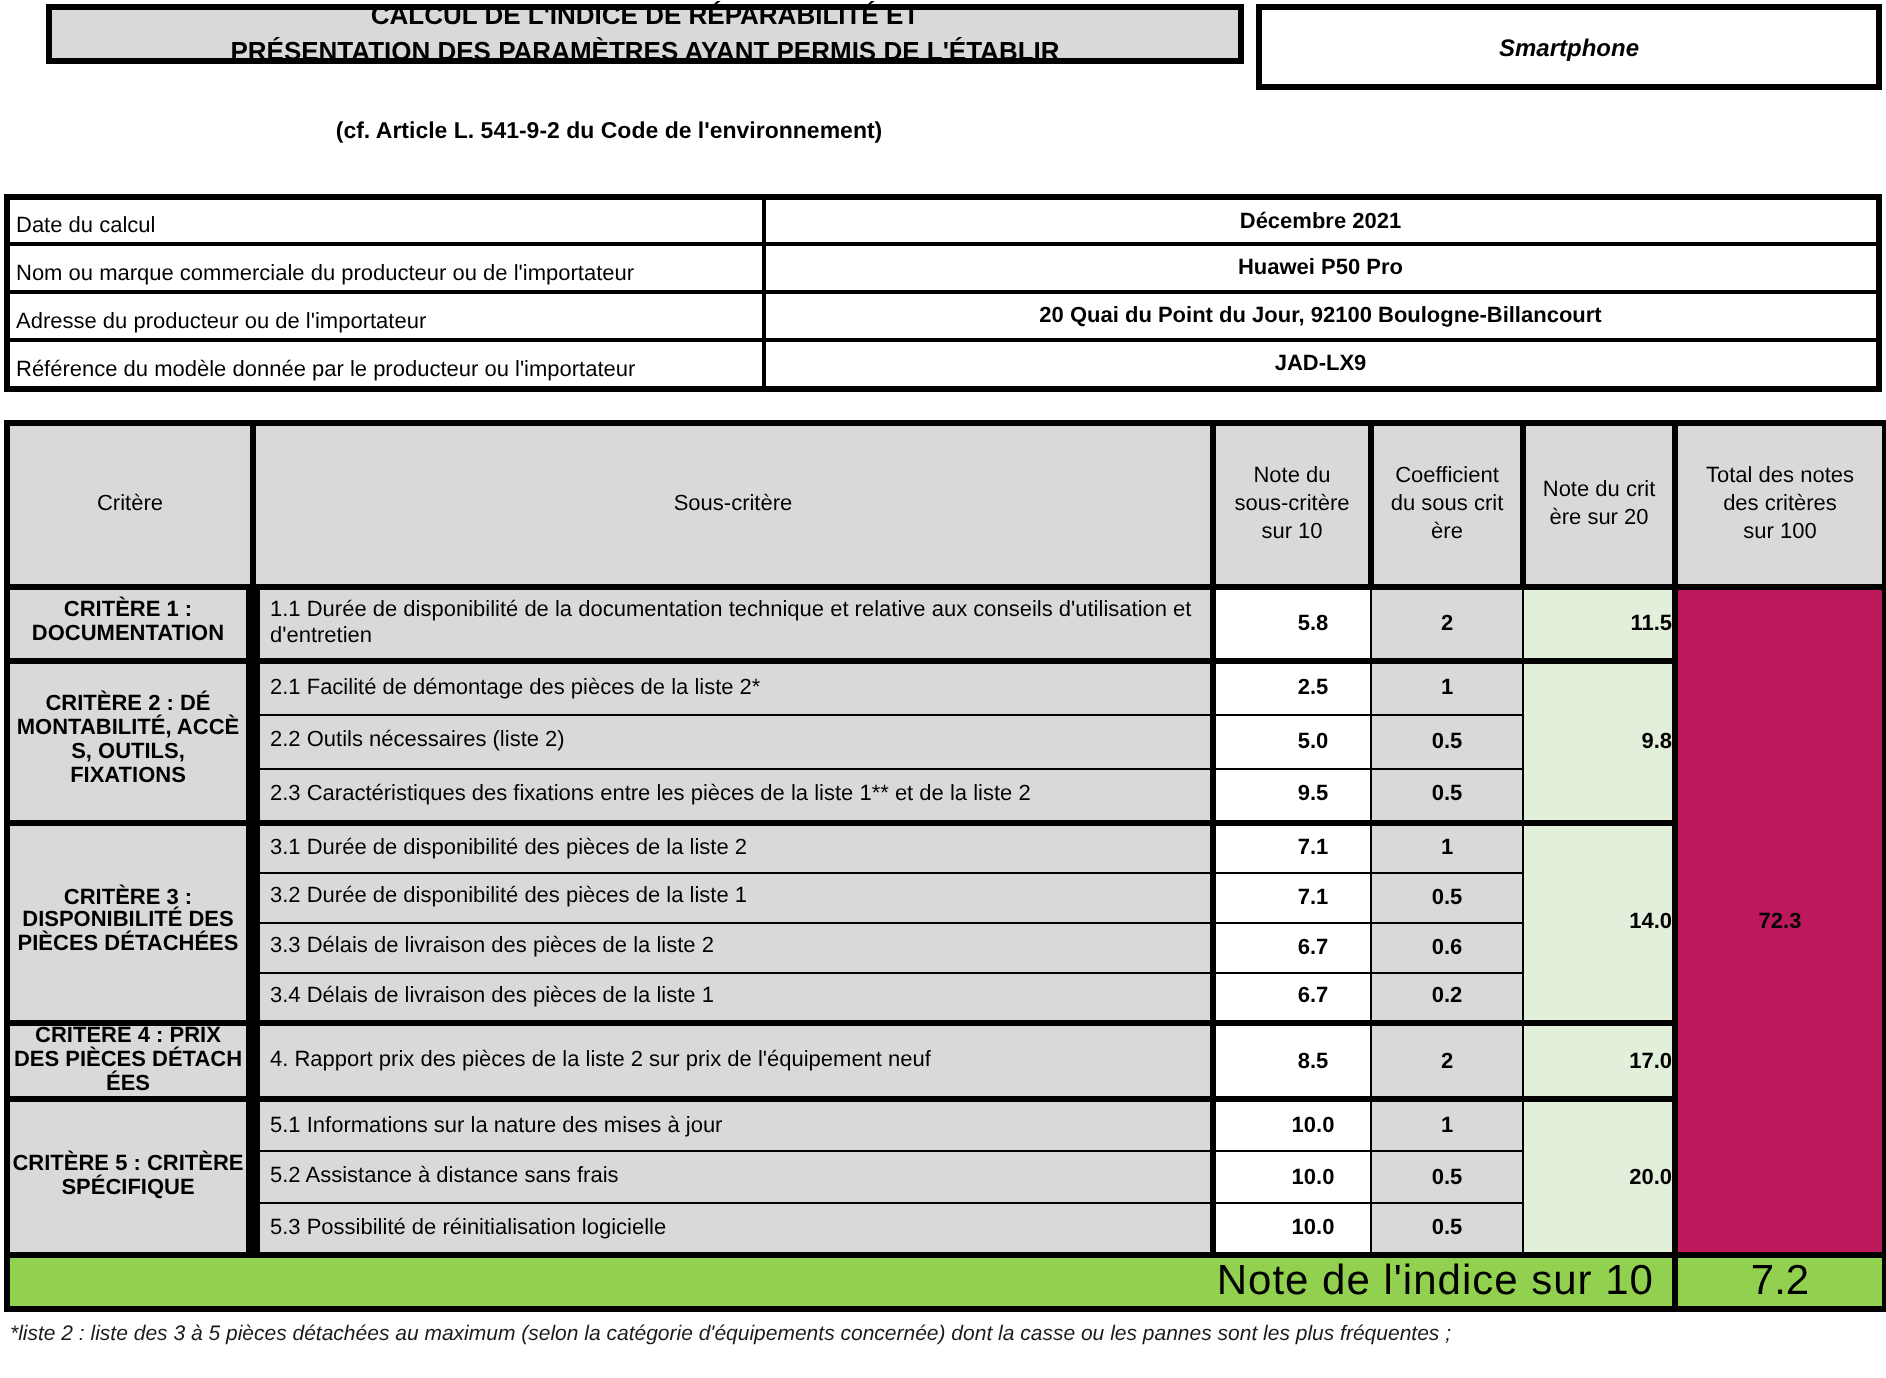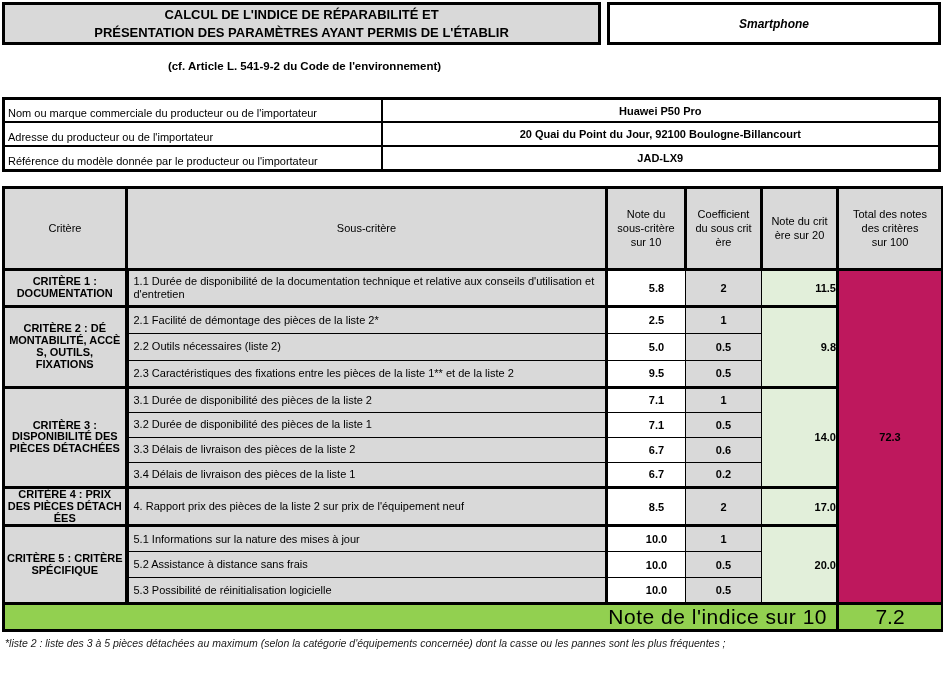--- a/index.html
+++ b/index.html
@@ -8,27 +8,28 @@
     font-family: "Liberation Sans", sans-serif;
     color: #000;
     height: 689px;
     overflow: hidden;
   }
   .page { padding: 2px 2px 0 2px; width: 943px; }
 
   
   .top-header { display: flex; gap: 6px; }
   .title-box {
-    width: 599px; height: 43px;
+    width: 599px; height: 30px;
     background: #d9d9d9;
     border: 3px solid #000;
     display: flex; align-items: center; justify-content: center;
     text-align: center;
     font-weight: bold; font-size: 13px; line-height: 1.35;
     white-space: pre-line;
+    margin-left: 21px;
   }
   .category-box {
     flex: 1; height: 43px;
     border: 3px solid #000;
     display: flex; align-items: center; justify-content: center;
     font-weight: bold; font-style: italic; font-size: 12px;
   }
 
   
   .subtitle {
@@ -46,21 +47,21 @@
   
   .main-table { width: 939px; margin-top: 14px; border: 3px solid #000; }
   .main-table th, .main-table td { border: 1px solid #000; vertical-align: middle; }
   .main-table th {
     background: #d9d9d9; font-weight: normal; font-size: 11px;
     border: 3px solid #000; text-align: center; white-space: pre-line; line-height: 1.3;
   }
   tr.h-hdr { height: 82px; }
   td.crit {
     background: #d9d9d9; font-weight: bold; font-size: 11px; text-align: center;
-    white-space: pre-line; line-height: 1.08; border-right: 4px solid #000000; overflow: hidden; padding: 0 1px;
+    white-space: pre-line; line-height: 1.08; border-right: 7px solid #000000; overflow: hidden; padding: 0 1px;
   }
   td.sub  { background: #d9d9d9; font-size: 11px; text-align: left; padding: 2px 5px; border-right: 3px solid #000; line-height: 1.2; }
   td.n10  { background: #ffffff; font-weight: bold; font-size: 11px; text-align: center; padding-left: 20px; }
   td.coef { background: #d9d9d9; font-weight: bold; font-size: 11px; text-align: center; }
   td.n20  { background: #e2efda; font-weight: bold; font-size: 11px; text-align: right; border-right: 3px solid #000; }
   td.total{ background: #be185d; font-weight: bold; font-size: 11px; text-align: center; }
   tr.gs > td { border-top: 3px solid #000; }
   tr.r-11 { height: 37px; }
   tr.r-2  { height: 27px; }
   tr.r-3  { height: 25px; }
@@ -87,20 +88,24 @@
 PRÉSENTATION DES PARAMÈTRES AYANT PERMIS DE L'ÉTABLIR</div>
     <div class="category-box">Smartphone</div>
   </div>
 
   <div class="subtitle">
     <div>(cf. Article L. 541-9-2 du Code de l'environnement)</div>
   </div>
 
   <table class="info-table">
     <tbody>
+        <tr>
+      <td class="il">Date du calcul</td>
+      <td class="iv">Décembre 2021</td>
+    </tr>
     <tr>
       <td class="il">Nom ou marque commerciale du producteur ou de l'importateur</td>
       <td class="iv">Huawei P50 Pro</td>
     </tr>
     <tr>
       <td class="il">Adresse du producteur ou de l'importateur</td>
       <td class="iv">20 Quai du Point du Jour, 92100 Boulogne-Billancourt</td>
     </tr>
     <tr>
       <td class="il">Référence du modèle donnée par le producteur ou l'importateur</td>

